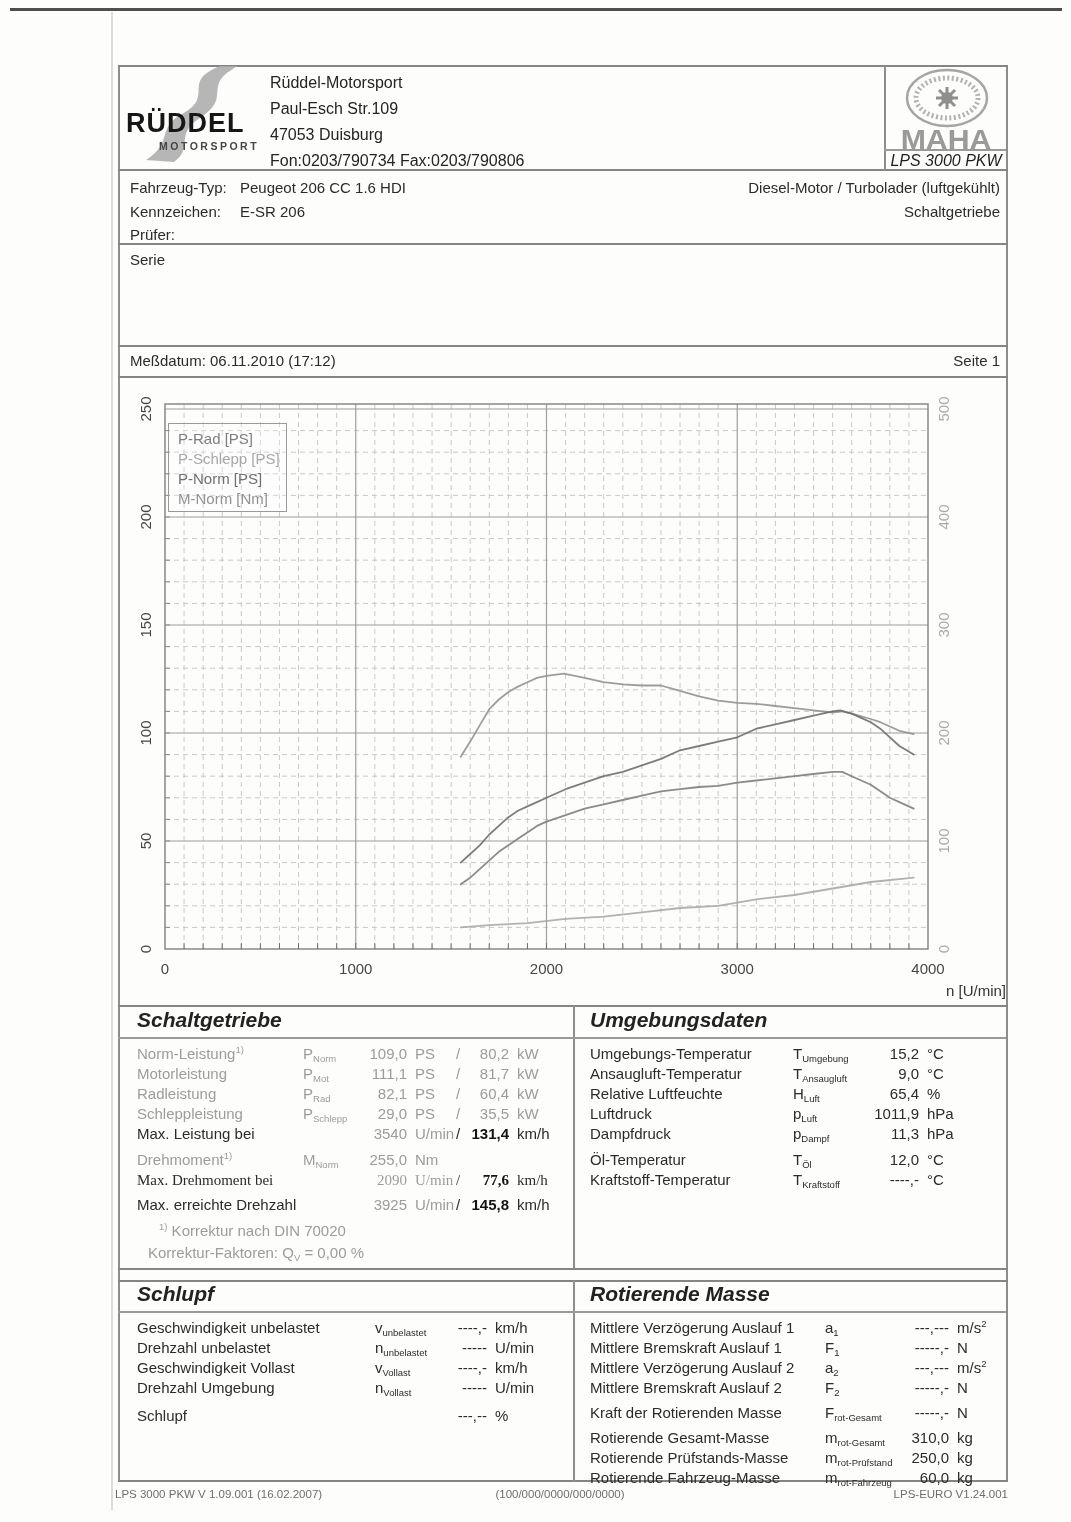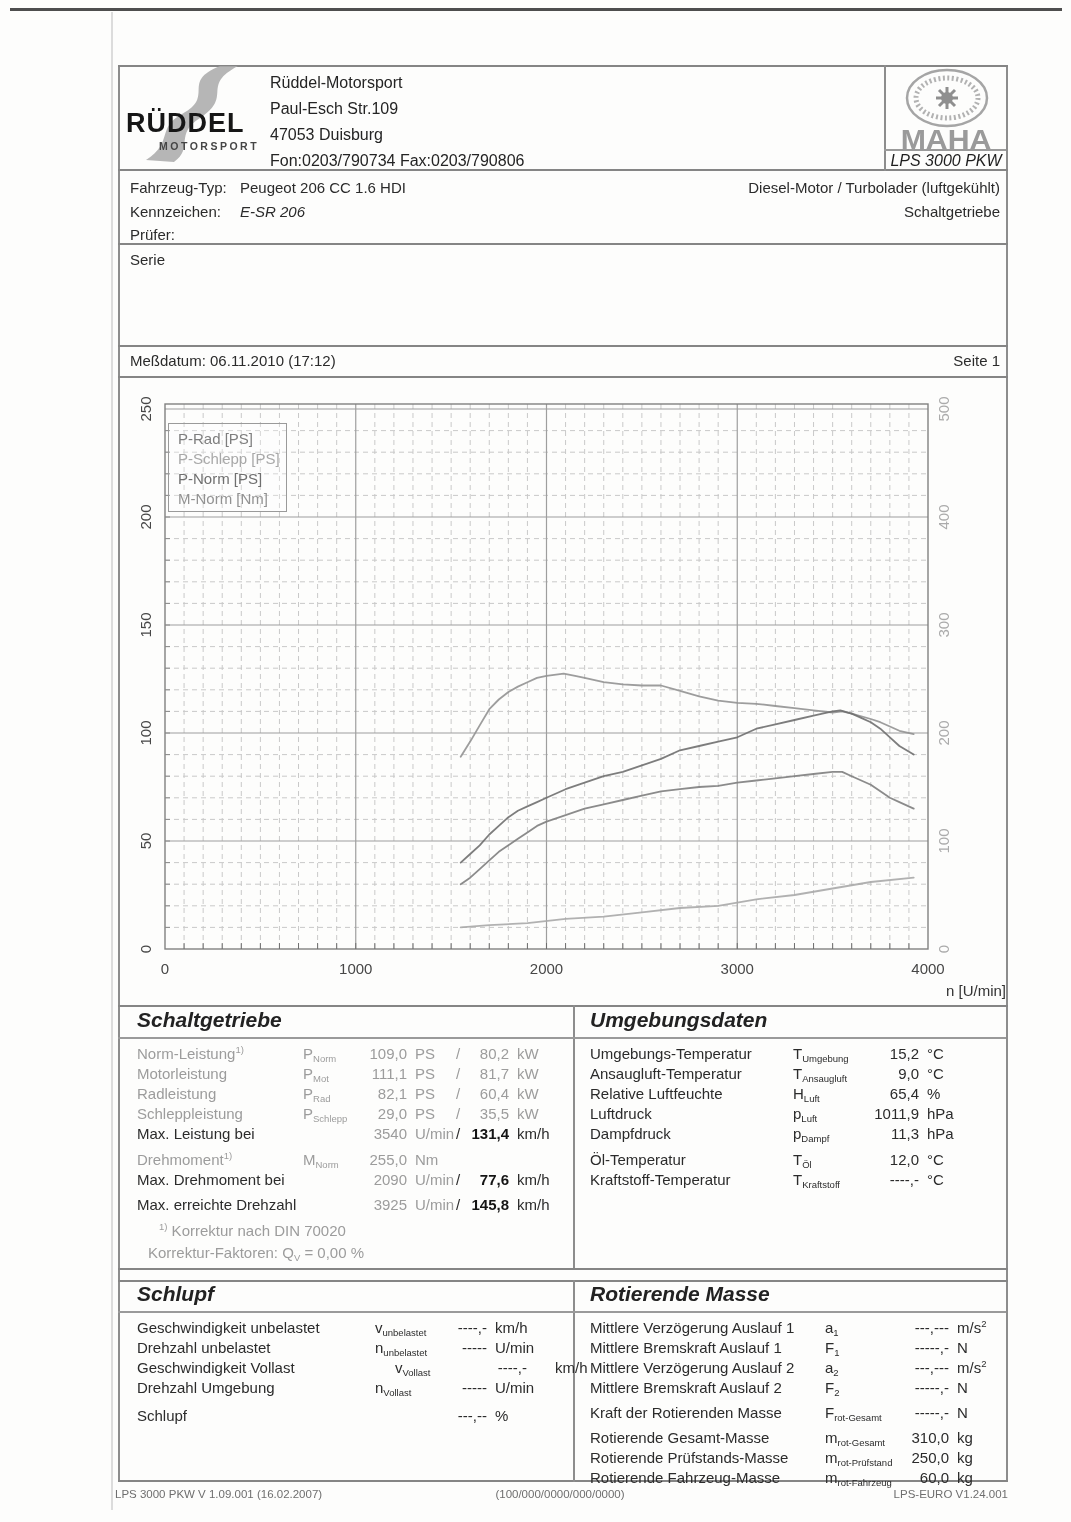--- a/index.html
+++ b/index.html
@@ -73,21 +73,21 @@
       <line x1="47" y1="22" x2="63" y2="38"></line>
         <line x1="63" y1="22" x2="47" y2="38"></line>
     </g>
   </svg>
   <div class="maha-word">MAHA</div>
   <div class="lps"><span>LPS 3000 PKW</span></div>
 
   <div class="txt" style="left:130px;top:178px;">Fahrzeug-Typ:</div>
   <div class="txt" style="left:240px;top:178px;">Peugeot 206 CC 1.6 HDI</div>
   <div class="txt" style="left:130px;top:202px;">Kennzeichen:</div>
-  <div class="txt" style="left:240px;top:202px;font-style:italic;">E-SR 206</div>
+  <div class="txt" style="left:240px;top:202px;">E-SR 206</div>
   <div class="txt" style="left:130px;top:225px;">Prüfer:</div>
   <div class="txt rightal" style="left:600px;top:178px;width:400px;">Diesel-Motor / Turbolader (luftgekühlt)</div>
   <div class="txt rightal" style="left:600px;top:202px;width:400px;">Schaltgetriebe</div>
   <div class="hline" style="left:118px;top:243px;width:890px;"></div>
 
   <div class="txt" style="left:130px;top:250px;">Serie</div>
   <div class="hline" style="left:118px;top:345px;width:890px;"></div>
 
   <div class="txt" style="left:130px;top:351px;">Meßdatum: 06.11.2010 (17:12)</div>
   <div class="txt rightal" style="left:800px;top:351px;width:200px;">Seite 1</div>
@@ -311,21 +311,21 @@
       </div>
       <div class="row" style="grid-template-columns: 166px 56px 48px 44px 14px 44px 52px; margin-top: 6px;">
         <span class="cell g">Drehmoment<sup>1)</sup></span>
         <span class="cell g">M<sub>Norm</sub></span>
         <span class="cell g num">255,0</span>
         <span class="cell g u">Nm</span>
         <span class="cell "></span>
         <span class="cell "></span>
         <span class="cell "></span>
       </div>
-      <div class="row" style="grid-template-columns: 166px 56px 48px 44px 14px 44px 52px;">
+      <div class="row" style="grid-template-columns: 166px 56px 48px 44px 14px 44px 52px; font-family: Liberation Serif, serif;">
         <span class="cell ">Max. Drehmoment bei</span>
         <span class="cell "></span>
         <span class="cell g num">2090</span>
         <span class="cell g u">U/min</span>
         <span class="cell ctr">/</span>
         <span class="cell num strong">77,6</span>
         <span class="cell u">km/h</span>
       </div>
       <div class="row" style="grid-template-columns: 166px 56px 48px 44px 14px 44px 52px; margin-top: 5px;">
         <span class="cell ">Max. erreichte Drehzahl</span>
@@ -396,21 +396,21 @@
         <span class="cell ">v<sub>unbelastet</sub></span>
         <span class="cell num">----,-</span>
         <span class="cell u">km/h</span>
       </div>
       <div class="row" style="grid-template-columns: 238px 74px 38px 60px;">
         <span class="cell ">Drehzahl unbelastet</span>
         <span class="cell ">n<sub>unbelastet</sub></span>
         <span class="cell num">-----</span>
         <span class="cell u">U/min</span>
       </div>
-      <div class="row" style="grid-template-columns: 238px 74px 38px 60px; gap: 20px;">
+      <div class="row" style="grid-template-columns: 238px 74px 38px 60px;">
         <span class="cell ">Geschwindigkeit Vollast</span>
         <span class="cell ">v<sub>Vollast</sub></span>
         <span class="cell num">----,-</span>
         <span class="cell u">km/h</span>
       </div>
       <div class="row" style="grid-template-columns: 238px 74px 38px 60px;">
         <span class="cell ">Drehzahl Umgebung</span>
         <span class="cell ">n<sub>Vollast</sub></span>
         <span class="cell num">-----</span>
         <span class="cell u">U/min</span>

